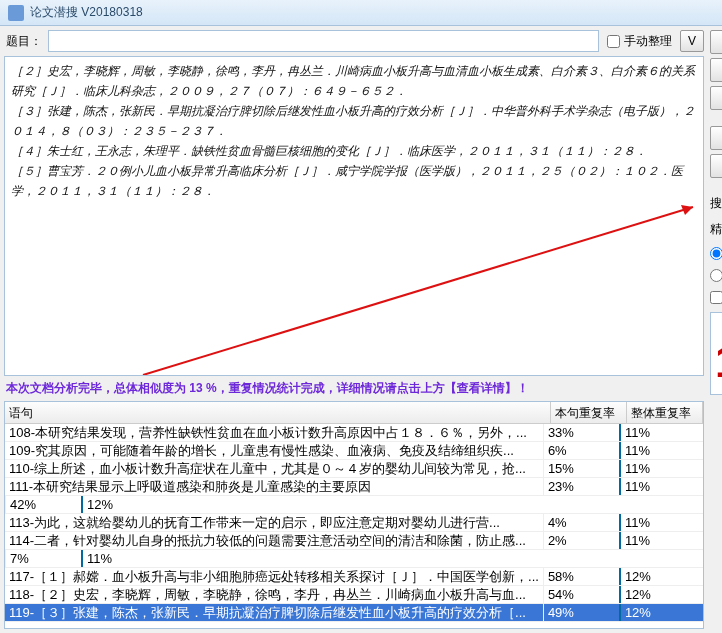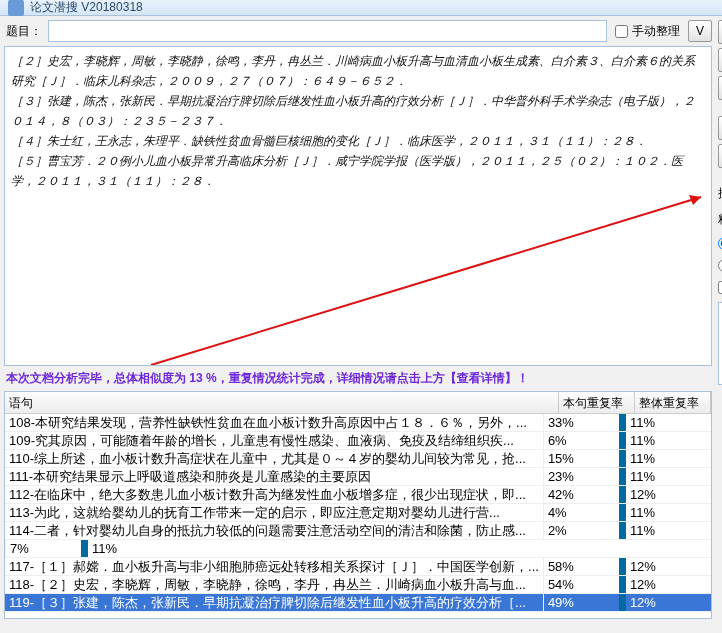--- a/index.html
+++ b/index.html
@@ -1,17 +1,17 @@
 <!DOCTYPE html>
 <html><head>
 <meta charset="utf-8">
 <style>
 * { box-sizing: border-box; margin: 0; padding: 0; font-family: "Microsoft YaHei", SimSun, sans-serif; }
 body { background: #f0f0f0; width: 722px; height: 633px; overflow: hidden; font-size: 12px; }
-.titlebar { height: 16px; background: linear-gradient(#e8f2fb,#d4e6f7); border-bottom: 1px solid #a8c2dc; display: flex; align-items: center; padding: 0 8px; }
+.titlebar { height: 26px; background: linear-gradient(#e8f2fb,#d4e6f7); border-bottom: 1px solid #a8c2dc; display: flex; align-items: center; padding: 0 8px; }
 .app-icon { width: 16px; height: 16px; background: #6a9bd8; margin-right: 6px; border-radius: 2px; }
 .titlebar-text { color: #2a4a6a; font-size: 12px; }
 .main-wrap { display: flex; height: calc(100% - 26px); }
 .left-col { flex: 1; display: flex; flex-direction: column; padding: 4px; }
 .right-col { width: 102px; padding: 4px 6px 4px 2px; display: flex; flex-direction: column; gap: 4px; }
 .query-row { display: flex; align-items: center; gap: 4px; margin-bottom: 4px; }
 .query-label { padding: 0 2px; }
 .query-input { flex: 1; height: 22px; border: 1px solid #a8c2dc; background: #fff; padding: 0 4px; }
 .manual-wrap { display: flex; align-items: center; gap: 4px; padding: 0 4px; }
 .v-btn { width: 24px; height: 22px; border: 1px solid #999; background: linear-gradient(#fff,#e2e2e2); border-radius: 2px; text-align: center; line-height: 20px; cursor: pointer; }
@@ -21,21 +21,21 @@
 .arrow-svg { position:absolute; right:0; top:0; pointer-events:none; }
 .status-row { padding: 4px 2px; color: #6d28d9; font-weight: bold; }
 .table-wrap { flex: 1; border: 1px solid #a8c2dc; background: #fff; overflow: hidden; }
 .thead { display: flex; background: linear-gradient(#fdfdfd,#ececec); border-bottom: 1px solid #ccc; height: 22px; line-height: 22px; justify-content: center; }
 .th { border-right: 1px solid #ccc; padding: 0 4px; font-size: 12px; }
 .th0 { flex: 1; } .th1 { width: 76px; } .th2 { width: 76px; }
 .tbody { height: calc(100% - 22px); overflow-y: auto; }
 .tr { display: flex; border-bottom: 1px solid #eee; height: 18px; line-height: 18px; font-size: 13px; }
 .tr.sel { background: #3a76d6; color: #fff; }
 .td { padding: 0 4px; overflow: hidden; white-space: nowrap; text-overflow: ellipsis; }
-.td0 { flex: 1; } .td1 { width: 76px; border-left:1px solid #eee; } .td2 { width: 92px; border-left:7px solid #0369a1; }
+.td0 { flex: 1; } .td1 { width: 76px; border-left:1px solid #eee; } .td2 { width: 84px; border-left:2px solid #0369a1; }
 .param-row { display: flex; align-items: center; gap: 4px; height: 22px; }
 .param-label { font-size: 12px; }
 .param-sel { flex: 1; height: 18px; border: 1px solid #888; background: #fff; font-size: 12px; }
 .radio-row, .check-row { display: flex; align-items: center; gap: 4px; height: 18px; font-size: 12px; }
 .sim-box { border: 1px solid #a8c2dc; background: #fff; margin-top: 2px; padding: 4px; text-align: center; }
 .sim-title { color: #c00; font-size: 12px; }
 .sim-val { color: #c00; font-size: 44px; font-weight: bold; line-height: 56px; letter-spacing: -2px; }
 .check-row.red { color:#c00; }
 input[type=checkbox],input[type=radio]{ margin:0; }
 </style>
@@ -95,21 +95,20 @@
             <div class="td td0">110-综上所述，血小板计数升高症状在儿童中，尤其是０～４岁的婴幼儿间较为常见，抢...</div>
             <div class="td td1">15%</div>
             <div class="td td2">11%</div>
           </div>
           <div class="tr">
             <div class="td td0">111-本研究结果显示上呼吸道感染和肺炎是儿童感染的主要原因</div>
             <div class="td td1">23%</div>
             <div class="td td2">11%</div>
           </div>
           <div class="tr">
-            <div class="td td0">112-在临床中，绝大多数患儿血小板计数升高为继发性血小板增多症，很少出现症状，即...</div>
             <div class="td td1">42%</div>
             <div class="td td2">12%</div>
           </div>
           <div class="tr">
             <div class="td td0">113-为此，这就给婴幼儿的抚育工作带来一定的启示，即应注意定期对婴幼儿进行营...</div>
             <div class="td td1">4%</div>
             <div class="td td2">11%</div>
           </div>
           <div class="tr">
             <div class="td td0">114-二者，针对婴幼儿自身的抵抗力较低的问题需要注意活动空间的清洁和除菌，防止感...</div>

